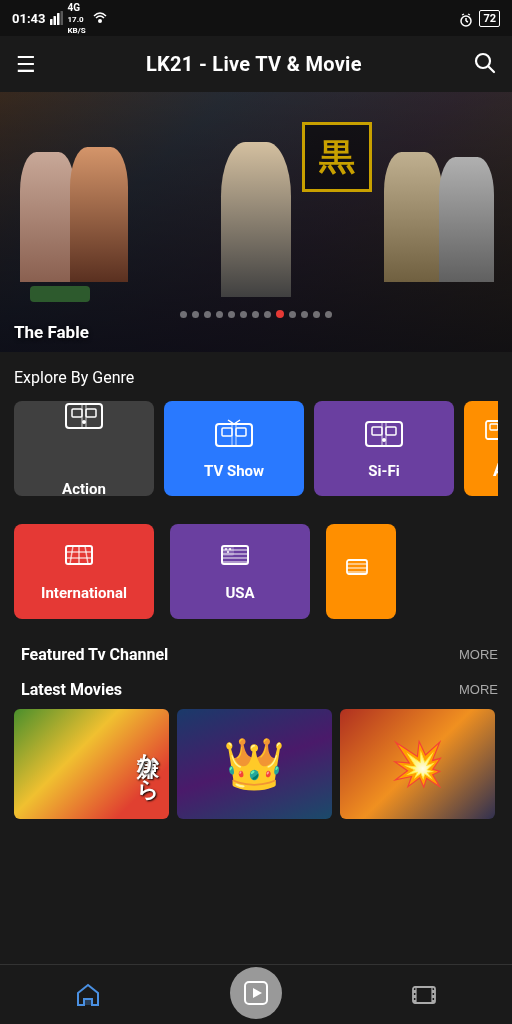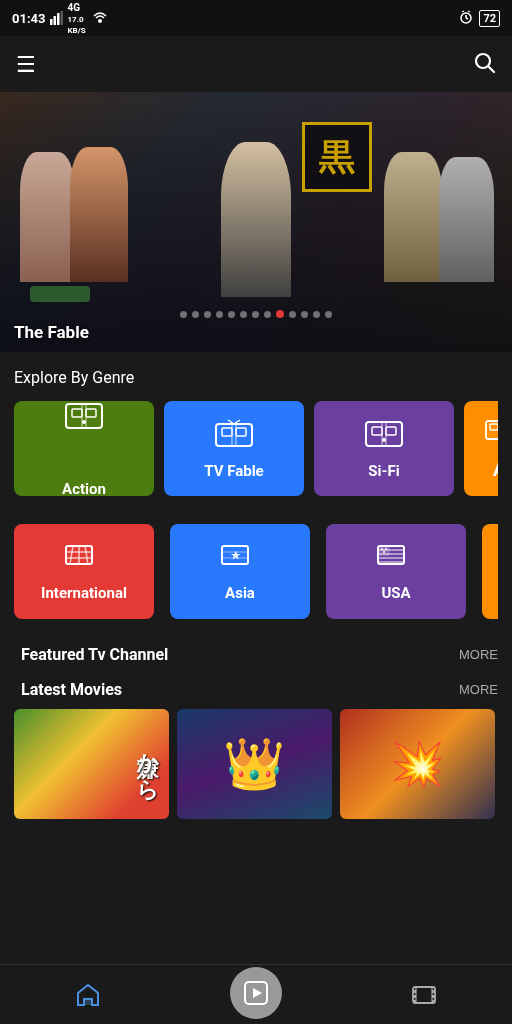--- a/index.html
+++ b/index.html
@@ -25,21 +25,21 @@
     .status-left {
       font-size: 13px;
       font-weight: bold;
       color: #fff;
       display: flex;
       align-items: center;
       gap: 4px;
     }
     .status-right {
       display: flex;
-      align-items: flex-start;
+      align-items: flex-end;
       gap: 6px;
       font-size: 12px;
       color: #fff;
     }
     .battery-box {
       border: 1.5px solid #fff;
       border-radius: 2px;
       padding: 1px 3px;
       font-size: 11px;
       font-weight: bold;
@@ -155,21 +155,21 @@
       height: 95px;
       border-radius: 8px;
       display: flex;
       flex-direction: column;
       align-items: center;
       justify-content: center;
       gap: 8px;
       cursor: pointer;
       flex-shrink: 0;
     }
-    .genre-card.red { background: #4d7c0f; gap: 44px; }
+    .genre-card.red { background: #404040; gap: 44px; }
     .genre-card.blue { background: #2979ff; }
     .genre-card.purple { background: #6a3fa0; }
     .genre-card.orange { background: #ff8f00; }
     .genre-label {
       font-size: 15px;
       font-weight: bold;
       color: #fff;
     }
 
     
@@ -331,20 +331,21 @@
       <line x1="7" y1="8" x2="9" y2="9" stroke="white" stroke-width="1.5"></line>
       <line x1="3" y1="2" x2="5" y2="1" stroke="white" stroke-width="1.2"></line>
       <line x1="11" y1="2" x2="9" y2="1" stroke="white" stroke-width="1.2"></line>
     </svg>
     <div class="battery-box" style="display:inline-flex;align-items:center;gap:2px;">72</div>
   </div>
 </div>
 
 <div class="header">
   <span class="header-icon">☰</span>
+  <span class="header-title">LK21 - Live TV &amp; Movie</span>
   <span class="header-icon">
     <svg width="24" height="24" viewBox="0 0 24 24" fill="none" stroke="white" stroke-width="2.2" stroke-linecap="round">
       <circle cx="11" cy="11" r="7"></circle>
       <line x1="17" y1="17" x2="22" y2="22"></line>
     </svg>
   </span>
 </div>
 
 <div class="hero-banner">
   <div class="hero-image-bg">
@@ -407,21 +408,21 @@
         <svg width="40" height="32" viewBox="0 0 40 32" fill="white">
           <rect x="2" y="6" width="36" height="22" rx="3" fill="none" stroke="white" stroke-width="2"></rect>
           <rect x="8" y="10" width="10" height="8" rx="1" fill="none" stroke="white" stroke-width="1.5"></rect>
           <rect x="22" y="10" width="10" height="8" rx="1" fill="none" stroke="white" stroke-width="1.5"></rect>
           <line x1="18" y1="6" x2="18" y2="28" stroke="white" stroke-width="1.5" opacity="0.5"></line>
           <line x1="22" y1="6" x2="22" y2="28" stroke="white" stroke-width="1.5" opacity="0.5"></line>
           <line x1="14" y1="2" x2="20" y2="6" stroke="white" stroke-width="1.5"></line>
           <line x1="26" y1="2" x2="20" y2="6" stroke="white" stroke-width="1.5"></line>
         </svg>
       </span>
-      <span class="genre-label">TV Fable</span>
+      <span class="genre-label">TV Show</span>
     </div>
 
     <div class="genre-card purple">
       <span>
         <svg width="40" height="32" viewBox="0 0 40 32" fill="white">
           <rect x="2" y="4" width="36" height="24" rx="3" fill="none" stroke="white" stroke-width="2"></rect>
           <rect x="8" y="9" width="10" height="8" rx="1" fill="none" stroke="white" stroke-width="1.5"></rect>
           <rect x="22" y="9" width="10" height="8" rx="1" fill="none" stroke="white" stroke-width="1.5"></rect>
           <line x1="18" y1="4" x2="18" y2="28" stroke="white" stroke-width="1.5" opacity="0.5"></line>
           <line x1="22" y1="4" x2="22" y2="28" stroke="white" stroke-width="1.5" opacity="0.5"></line>
@@ -454,31 +455,20 @@
           <line x1="8" y1="4" x2="5" y2="22" stroke="white" stroke-width="1.5" opacity="0.7"></line>
           <line x1="14" y1="4" x2="14" y2="22" stroke="white" stroke-width="1.5" opacity="0.7"></line>
           <line x1="20" y1="4" x2="23" y2="22" stroke="white" stroke-width="1.5" opacity="0.7"></line>
           <line x1="1" y1="10" x2="27" y2="10" stroke="white" stroke-width="1.5" opacity="0.7"></line>
           <line x1="1" y1="16" x2="27" y2="16" stroke="white" stroke-width="1.5" opacity="0.7"></line>
         </svg>
       </span>
       <span class="country-label">International</span>
     </div>
 
-    <div class="country-card blue">
-      <span>
-        <svg width="38" height="30" viewBox="0 0 38 30" fill="none">
-          <rect x="1" y="4" width="26" height="18" rx="2" fill="none" stroke="white" stroke-width="2"></rect>
-          <polygon points="14,7 16,12 21,12 17,15 18,20 14,17 10,20 11,15 7,12 12,12" fill="white" opacity="0.9" transform="scale(0.7) translate(7,5)"></polygon>
-          <line x1="1" y1="10" x2="27" y2="10" stroke="white" stroke-width="1.2" opacity="0.4"></line>
-          <line x1="1" y1="16" x2="27" y2="16" stroke="white" stroke-width="1.2" opacity="0.4"></line>
-        </svg>
-      </span>
-      <span class="country-label">Asia</span>
-    </div>
 
     <div class="country-card purple">
       <span>
         <svg width="38" height="30" viewBox="0 0 38 30" fill="none">
           <rect x="1" y="4" width="26" height="18" rx="2" fill="none" stroke="white" stroke-width="2"></rect>
           <line x1="1" y1="8" x2="27" y2="8" stroke="white" stroke-width="1.2" opacity="0.8"></line>
           <line x1="1" y1="12" x2="27" y2="12" stroke="white" stroke-width="1.2" opacity="0.8"></line>
           <line x1="1" y1="16" x2="27" y2="16" stroke="white" stroke-width="1.2" opacity="0.8"></line>
           <line x1="1" y1="20" x2="27" y2="20" stroke="white" stroke-width="1.2" opacity="0.8"></line>
           <rect x="1" y="4" width="12" height="10" fill="rgba(255,255,255,0.2)" rx="2"></rect>

